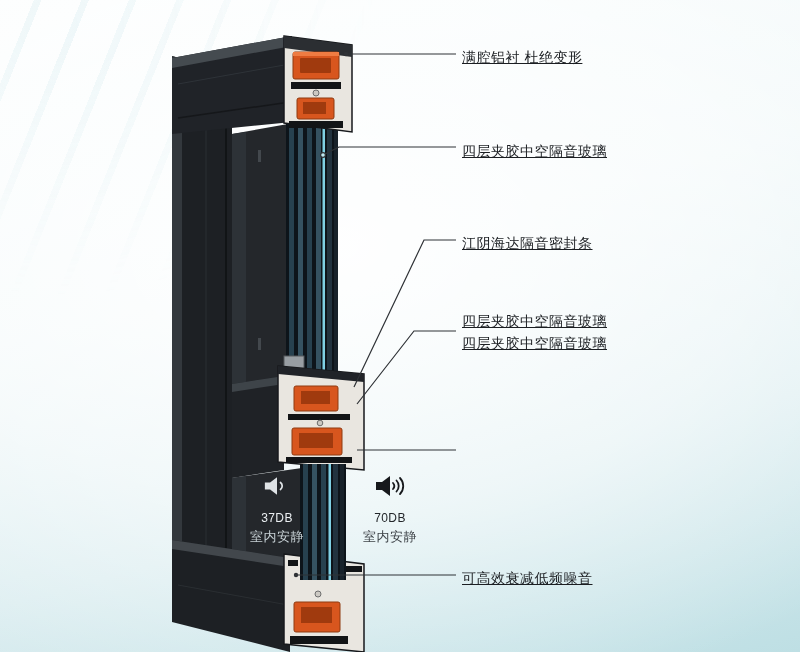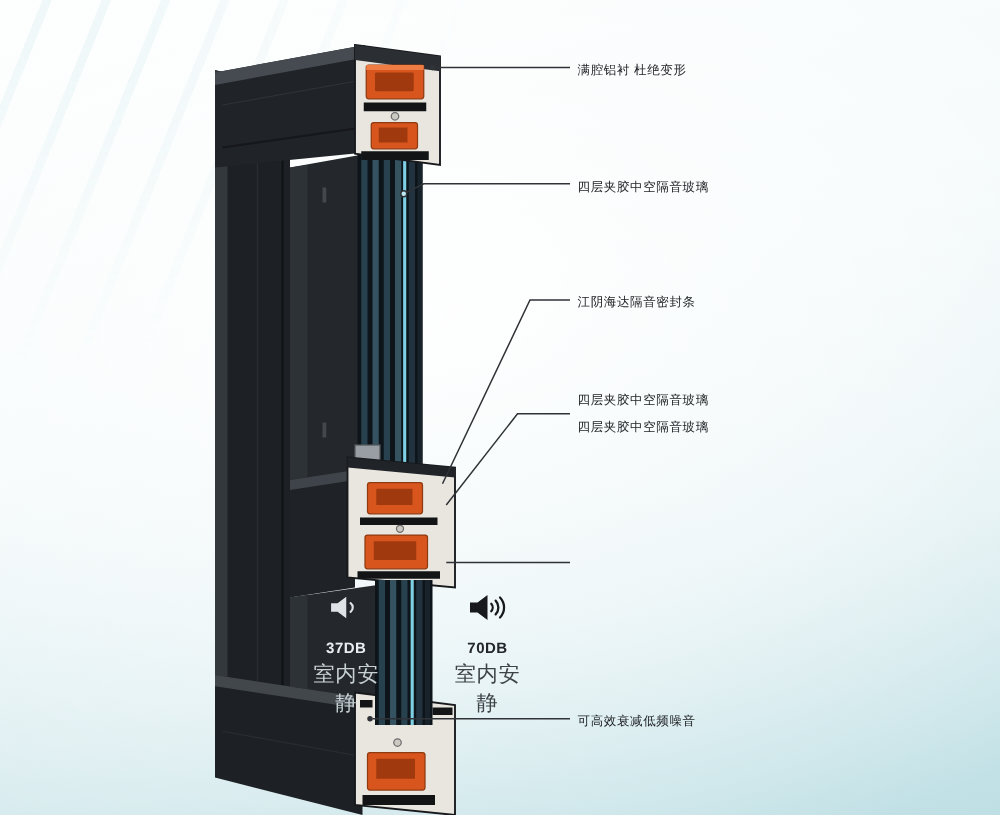--- a/index.html
+++ b/index.html
@@ -14,27 +14,27 @@
     position:absolute; left:-50px; top:-70px; width:500px; height:430px; opacity:.55;
     background: repeating-linear-gradient(112deg,
       rgba(255,255,255,0) 0px, rgba(255,255,255,0) 16px,
       rgba(168,214,223,0.30) 16px, rgba(168,214,223,0.30) 23px,
       rgba(255,255,255,0) 23px, rgba(255,255,255,0) 44px);
     -webkit-mask-image: radial-gradient(85% 85% at 22% 22%, #000 0%, transparent 75%);
             mask-image: radial-gradient(85% 85% at 22% 22%, #000 0%, transparent 75%);
   }
   .art { position:absolute; left:0; top:0; width:800px; height:652px; }
   .callout {
-    position:absolute; left:462px; color:#1b1e22; font-size:10px; font-weight:500;
-    letter-spacing:0.5px; line-height:22px; white-space:nowrap;
+    position:absolute; left:462px; color:#1b1e22; font-size:14px; font-weight:500;
+    letter-spacing:0.5px; line-height:22px; white-space:nowrap;text-decoration:underline;
   }
   .noise { position:absolute; width:64px; text-align:center; }
   .noise .spk { height:23px; display:flex; justify-content:center; align-items:center; }
-  .noise .db   { font-size:12px; font-weight:700; margin-top:14px; letter-spacing:0.4px; }
-  .noise .desc { font-size:17px; margin-top:3px; letter-spacing:0.5px; }
+  .noise .db   { font-size:12px; font-weight:400; margin-top:14px; letter-spacing:0.4px; }
+  .noise .desc { font-size:13px; margin-top:3px; letter-spacing:0.5px; }
   .noise-indoor  { left:245px; top:474px; color:#eaeef1; }
   .noise-indoor .desc  { color:#c7d1d5; }
   .noise-outdoor { left:358px; top:474px; color:#23262a; }
   .noise-outdoor .desc { color:#3e4348; }
 </style>
 </head>
 <body>
 
 <div class="stage">
 

